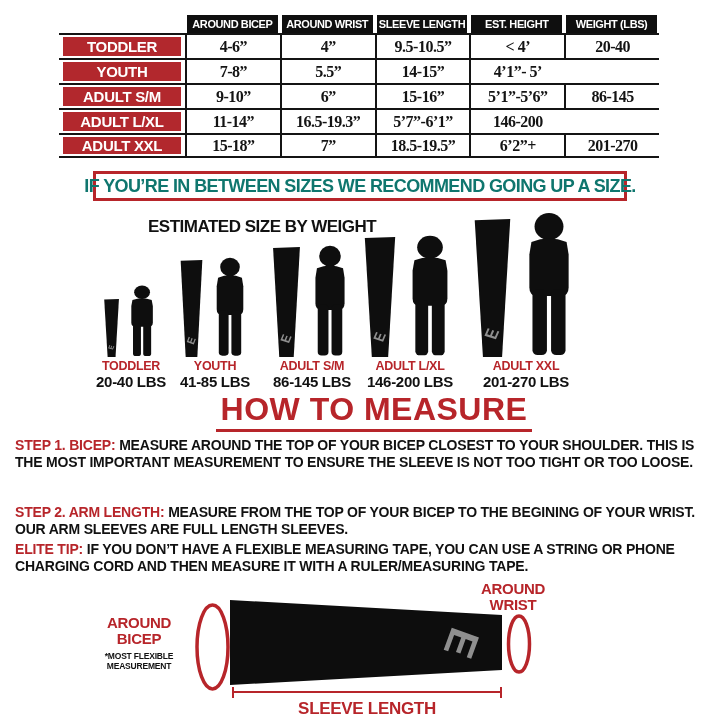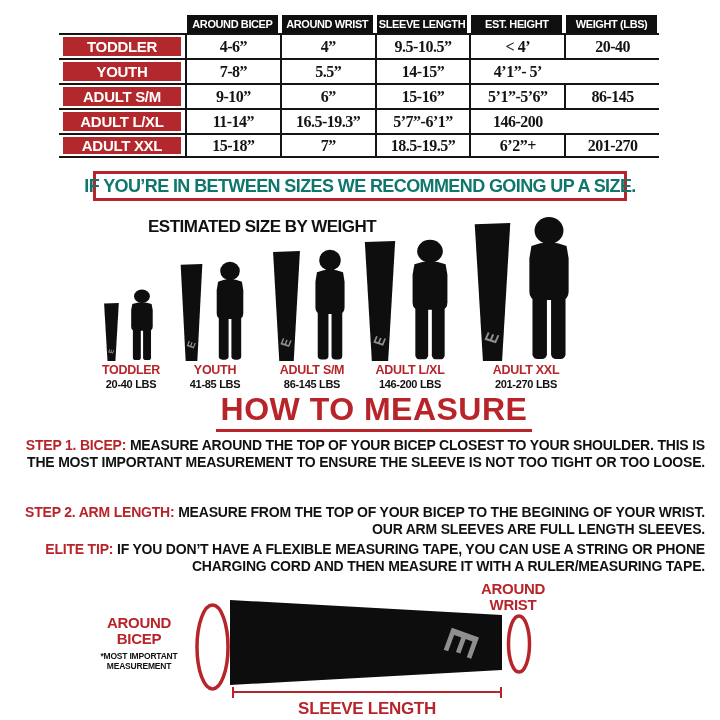--- a/index.html
+++ b/index.html
@@ -31,27 +31,27 @@
   .note-box{position:absolute;top:171px;left:93px;width:534px;height:30px;border:3.5px solid var(--red);
             display:flex;align-items:center;justify-content:center;font-size:18px;letter-spacing:-0.6px;
             white-space:nowrap;color:#0f766e;}
 
   
   .esw-heading{position:absolute;left:112px;top:217px;font-size:17px;letter-spacing:-0.5px;color:#111;margin-left:36px;}
   .weight-strip{position:absolute;left:0;top:216px;width:720px;height:174px;}
   .wgroup{position:absolute;bottom:0;transform:translateX(-50%);display:flex;flex-direction:column;align-items:center;}
   .figs{display:flex;align-items:flex-end;gap:5px;}
   .wsize{margin-top:3px;font-size:12.5px;color:var(--red);letter-spacing:-0.3px;line-height:1.1;white-space:nowrap;}
-  .wlbs{font-size:11px;color:#111;letter-spacing:-0.3px;line-height:1.1;white-space:nowrap;}
+  .wlbs{font-size:15px;color:#111;letter-spacing:-0.3px;line-height:1.1;white-space:nowrap;}
 
   
   .htm-wrap{position:absolute;top:391px;left:0;width:720px;text-align:center;}
   .htm{display:inline-block;font-size:32px;color:var(--red);letter-spacing:0.5px;
        border-bottom:3.5px solid var(--red);padding:0 5px 1px;margin-left:28px;}
-  .step{position:absolute;left:15px;width:690px;text-align:right;font-size:14px;line-height:1.18;
+  .step{position:absolute;left:15px;width:690px;text-align:left;font-size:14px;line-height:1.18;
         letter-spacing:-0.2px;color:#111;}
   .step .lead{color:var(--red);}
   .step1{top:437px;}
   .step2{top:495px;margin-top:9px;}
   .step3{top:541px;}
 
   
   .diagram{position:absolute;left:0;top:575px;width:720px;height:145px;}
   .bicep-label{position:absolute;left:100px;top:40px;width:78px;text-align:center;color:var(--red);
                font-size:15px;line-height:1.05;letter-spacing:-0.3px;}
@@ -228,21 +228,21 @@
   </p>
 
   <p class="step step3">
     <span class="lead">ELITE TIP:</span>
     <span>IF YOU DON’T HAVE A FLEXIBLE MEASURING TAPE, YOU CAN USE A STRING OR PHONE CHARGING CORD AND THEN MEASURE IT WITH A RULER/MEASURING TAPE.</span>
   </p>
 
   <div class="diagram">
 
     <div class="bicep-label">AROUND BICEP</div>
-    <div class="bicep-note">*MOST IMPORTANT MEASUREMENT</div>
+    <div class="bicep-note">*MOST FLEXIBLE MEASUREMENT</div>
 
     <svg class="ell-left" width="37" height="90" viewBox="0 0 37 90">
       <ellipse cx="18.5" cy="45" rx="15.5" ry="42" fill="none" stroke="#b7252a" stroke-width="3.5"></ellipse>
     </svg>
 
     <svg class="sleeve-h" width="272" height="92" viewBox="0 0 272 92">
       <path d="M0,3 L272,18 L272,73 L0,88 Z" fill="#0d0d0d"></path>
       <text x="231" y="60" font-size="42" fill="#8f8f8f" text-anchor="middle" transform="rotate(110 231 46)">E</text>
     </svg>
 

